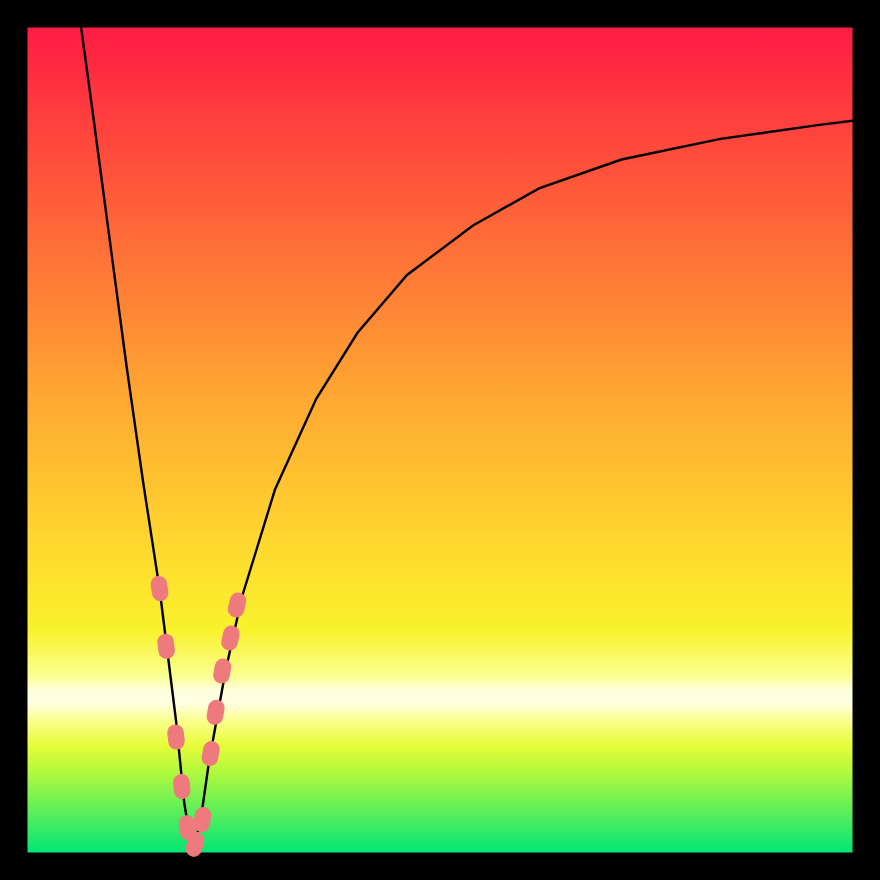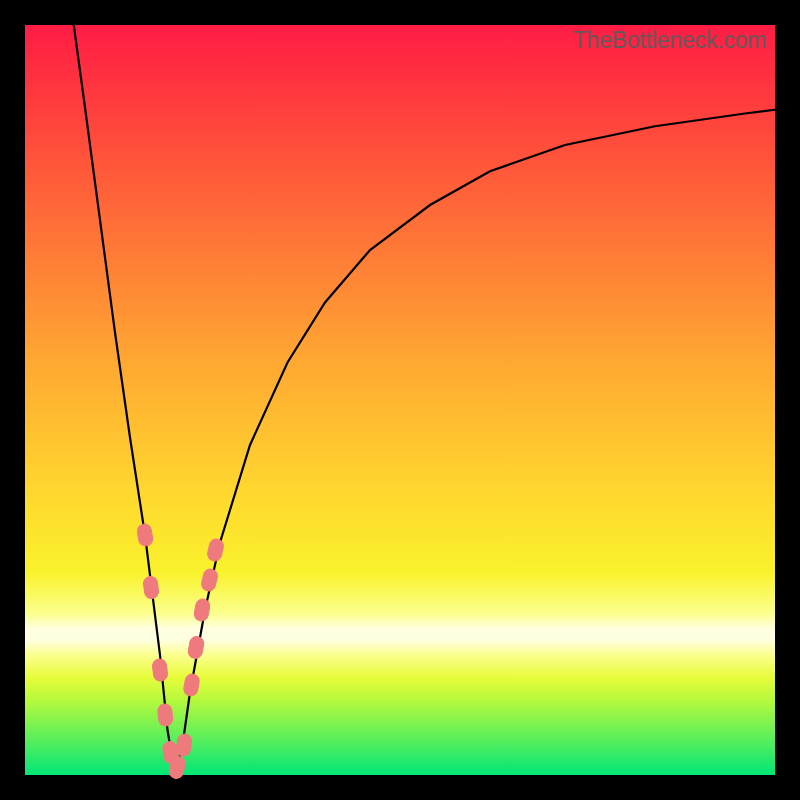--- a/index.html
+++ b/index.html
@@ -67,21 +67,20 @@
   .marker {
     fill: #ef7a7e;
     stroke: #ef7a7e;
   }
 </style>
 </head>
 <body>
 
 <div class="frame">
   <div class="plot">
-    <div class="watermark">TheBottleneck.com</div>
     <svg class="curves" viewBox="0 0 750 750" preserveAspectRatio="none">
       <path id="curve-path" class="curve-line" d="M48.75 0.00 L60.00 82.50 L75.00 195.00 L90.00 307.50 L105.00 412.50 L120.00 510.00 L135.00 630.00 L142.50 705.00 L150.00 750.00 L157.50 720.00 L165.00 667.50 L180.00 585.00 L195.00 517.50 L225.00 420.00 L262.50 337.50 L300.00 277.50 L345.00 225.00 L405.00 180.00 L465.00 146.25 L540.00 120.00 L630.00 101.25 L720.00 88.50 L750.00 84.75"></path>
       <g id="markers-group">
           <rect x="-11.00" y="-7.00" width="22.00" height="14.00" rx="7.00" ry="7.00" class="marker" transform="translate(120.00,510.00) rotate(81.25)"></rect>
           <rect x="-11.00" y="-7.00" width="22.00" height="14.00" rx="7.00" ry="7.00" class="marker" transform="translate(126.00,562.50) rotate(82.87)"></rect>
           <rect x="-11.00" y="-7.00" width="22.00" height="14.00" rx="7.00" ry="7.00" class="marker" transform="translate(135.00,645.00) rotate(82.87)"></rect>
           <rect x="-11.00" y="-7.00" width="22.00" height="14.00" rx="7.00" ry="7.00" class="marker" transform="translate(140.25,690.00) rotate(84.29)"></rect>
           <rect x="-11.00" y="-7.00" width="22.00" height="14.00" rx="7.00" ry="7.00" class="marker" transform="translate(145.50,727.50) rotate(80.54)"></rect>
           <rect x="-11.00" y="-7.00" width="22.00" height="14.00" rx="7.00" ry="7.00" class="marker" transform="translate(152.25,742.50) rotate(-75.96)"></rect>
           <rect x="-11.00" y="-7.00" width="22.00" height="14.00" rx="7.00" ry="7.00" class="marker" transform="translate(159.00,720.00) rotate(-81.87)"></rect>

